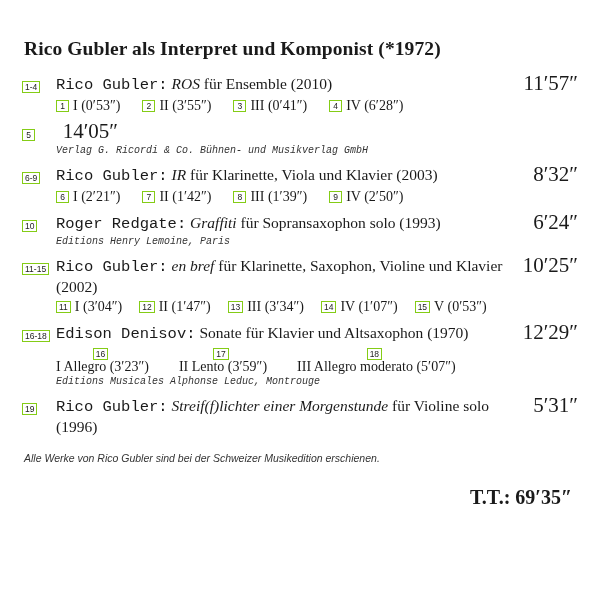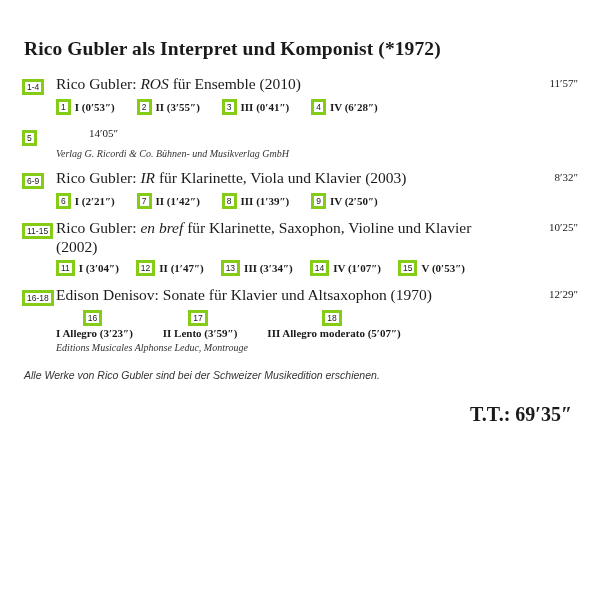--- a/index.html
+++ b/index.html
@@ -43,52 +43,52 @@
   .row {
     display: flex;
     align-items: flex-start;
   }
   .range {
     flex: 0 0 34px;
     padding-top: 3px;
   }
   .numbox {
     display: inline-block;
-    border: 3px solid #84cc16;
+    border: 1px solid #84cc16;
     font-family: "Liberation Sans", sans-serif;
     font-size: 8.5px;
     line-height: 10px;
     padding: 0 2px;
     text-align: center;
     color: #222;
     min-width: 13px;
     box-sizing: border-box;
     vertical-align: middle;
   }
   .maintext {
     flex: 1 1 auto;
     font-size: 15.5px;
     line-height: 19px;
     padding-right: 8px;
   }
   .maintext .composer {
-    font-family: Liberation Serif, serif;
+    font-family: Liberation Mono, monospace;
   }
   .maintext .work {
     font-style: italic;
   }
   .dur {
     flex: 0 0 62px;
     text-align: right;
-    font-size: 11px;
+    font-size: 21px;
     line-height: 19px;
     white-space: nowrap;
   }
   .publisher {
-    font-family: Liberation Serif, serif;
+    font-family: Liberation Mono, monospace;
     font-style: italic;
     font-size: 10px;
     color: #333;
     margin: 2px 0 0 34px;
   }
 
   
   .movements {
     margin: 4px 0 0 34px;
     display: flex;
@@ -100,23 +100,22 @@
     align-items: center;
     white-space: nowrap;
     font-size: 12.5px;
     margin-right: 22px;
   }
   .mv:last-child { margin-right: 0; }
   .mv .numbox {
     margin-right: 4px;
   }
   .mv .mvtext {
-    font-size: 11px;
+    font-size: 14px;
     line-height: 14px;
-    font-weight: bold;
   }
 
   
   .movements.five .mv { margin-right: 17px; }
   .movements.three .mv { margin-right: 30px; flex-direction: column; }
 
   .note {
     font-family: "Liberation Sans", sans-serif;
     font-style: italic;
     font-size: 10.5px;
@@ -206,20 +205,33 @@
         <span class="numbox">8</span>
         <span class="mvtext">III (1′39″)</span>
       </div>
       <div class="mv">
         <span class="numbox">9</span>
         <span class="mvtext">IV (2′50″)</span>
       </div>
     </div>
   </div>
 
+  <div class="block">
+    <div class="row">
+      <div class="range">
+        <span class="numbox">10</span>
+      </div>
+      <div class="maintext">
+        <span class="composer">Roger Redgate:</span>
+        <span class="work">Graffiti</span><span> für Sopransaxophon solo (1993)</span>
+      </div>
+      <div class="dur">6′24″</div>
+    </div>
+    <div class="publisher">Editions Henry Lemoine, Paris</div>
+  </div>
 
   <div class="block">
     <div class="row">
       <div class="range">
         <span class="numbox">11-15</span>
       </div>
       <div class="maintext">
         <span class="composer">Rico Gubler:</span>
         <span class="work">en bref</span><span> für Klarinette, Saxophon, Violine und Klavier (2002)</span>
       </div>
@@ -269,18 +281,30 @@
         <span class="mvtext">II Lento (3′59″)</span>
       </div>
       <div class="mv">
         <span class="numbox">18</span>
         <span class="mvtext">III Allegro moderato (5′07″)</span>
       </div>
     </div>
     <div class="publisher">Editions Musicales Alphonse Leduc, Montrouge</div>
   </div>
 
+  <div class="block">
+    <div class="row">
+      <div class="range">
+        <span class="numbox">19</span>
+      </div>
+      <div class="maintext">
+        <span class="composer">Rico Gubler:</span>
+        <span class="work">Streif(f)lichter einer Morgenstunde</span><span> für Violine solo (1996)</span>
+      </div>
+      <div class="dur">5′31″</div>
+    </div>
+  </div>
 
   <div class="note">Alle Werke von Rico Gubler sind bei der Schweizer Musikedition erschienen.</div>
 
   <div class="total">T.T.: 69′35″</div>
 
 </div>
 
 </body></html>

